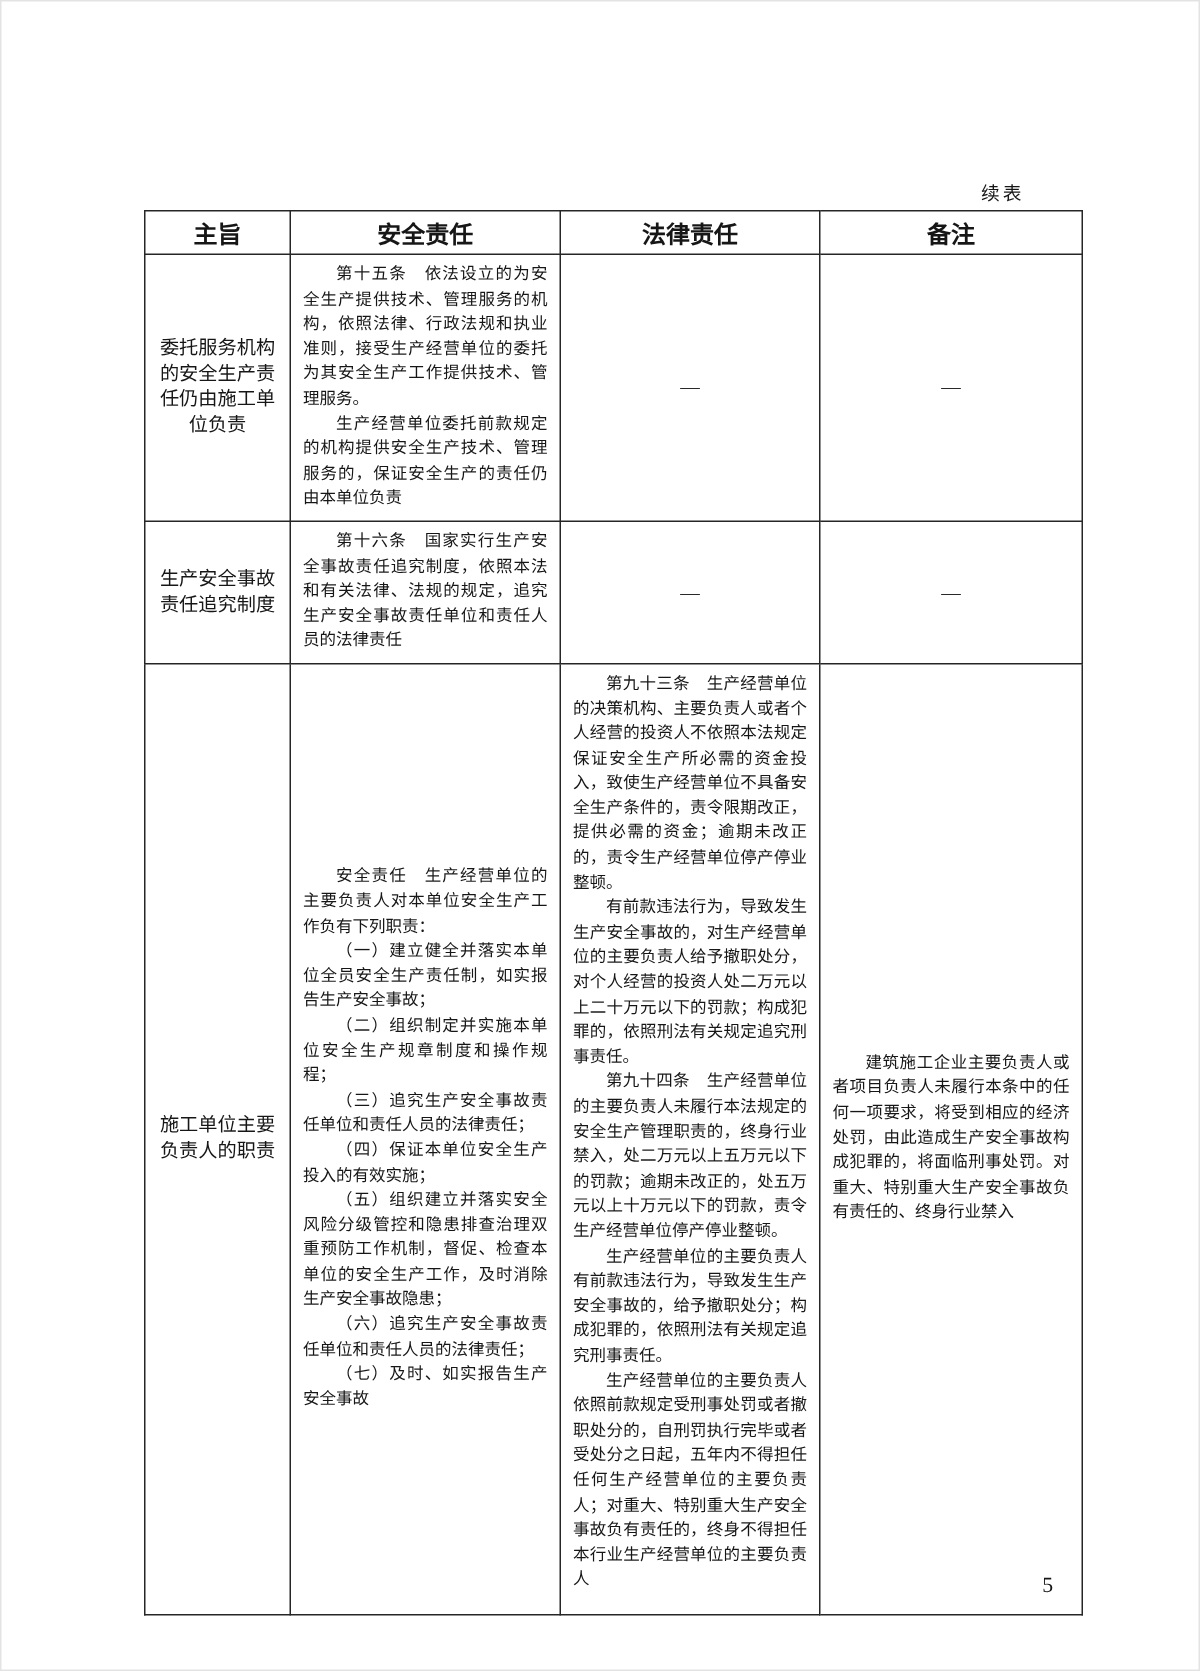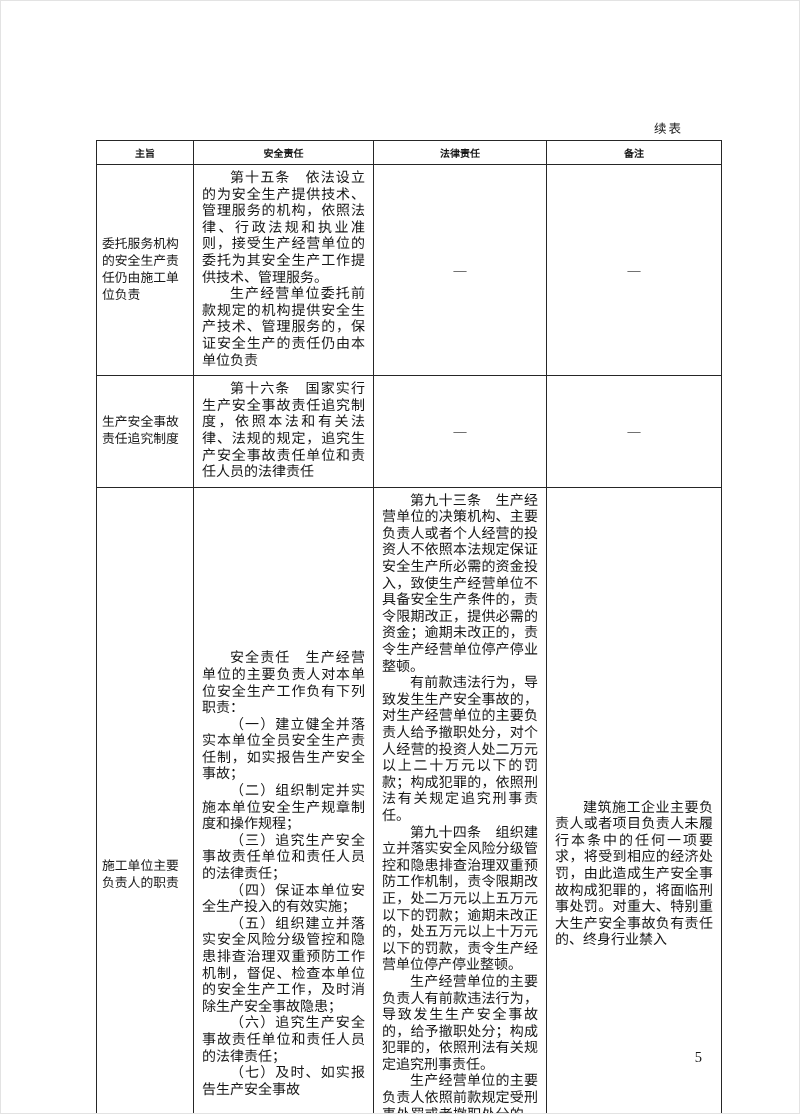--- a/index.html
+++ b/index.html
@@ -29,34 +29,34 @@
     width: 625px;
     border-collapse: collapse;
     table-layout: fixed;
   }
   table.resp th, table.resp td {
     border: 1px solid #262626;
   }
   table.resp thead tr { border-top: 1.5px solid #1a1a1a; }
   th.hdr {
     height: 24px;
-    font-size: 10px;
+    font-size: 16px;
     font-weight: 700;
     text-align: center;
     padding: 2px;
   }
   td.subject {
     font-size: 12.8px;
-    text-align: left;
+    text-align: center;
     vertical-align: middle;
     padding: 4px 5px;
     line-height: 17px;
   }
   td.body {
-    font-size: 14px;
+    font-size: 11px;
     line-height: 16.6px;
     text-align: justify;
     padding: 5px 8px 6px 8px;
     vertical-align: top;
   }
   td.vmid { vertical-align: middle; }
   td.body p { margin: 0; text-indent: 2em; }
   td.dash {
     text-align: center;
     vertical-align: middle;
@@ -122,21 +122,21 @@
           <p>（二）组织制定并实施本单位安全生产规章制度和操作规程；</p>
           <p>（三）追究生产安全事故责任单位和责任人员的法律责任；</p>
           <p>（四）保证本单位安全生产投入的有效实施；</p>
           <p>（五）组织建立并落实安全风险分级管控和隐患排查治理双重预防工作机制，督促、检查本单位的安全生产工作，及时消除生产安全事故隐患；</p>
           <p>（六）追究生产安全事故责任单位和责任人员的法律责任；</p>
           <p>（七）及时、如实报告生产安全事故</p>
         </td>
         <td class="body">
           <p>第九十三条　生产经营单位的决策机构、主要负责人或者个人经营的投资人不依照本法规定保证安全生产所必需的资金投入，致使生产经营单位不具备安全生产条件的，责令限期改正，提供必需的资金；逾期未改正的，责令生产经营单位停产停业整顿。</p>
           <p>有前款违法行为，导致发生生产安全事故的，对生产经营单位的主要负责人给予撤职处分，对个人经营的投资人处二万元以上二十万元以下的罚款；构成犯罪的，依照刑法有关规定追究刑事责任。</p>
-          <p>第九十四条　组织建立并落实安全风险分级管控和隐患排查治理双重预防工作机制，责令限期改正，处二万元以上五万元以下的罚款；逾期未改正的，处五万元以上十万元以下的罚款，责令生产经营单位停产停业整顿。</p>
+          <p>第九十四条　生产经营单位的主要负责人未履行本法规定的安全生产管理职责的，终身行业禁入，处二万元以上五万元以下的罚款；逾期未改正的，处五万元以上十万元以下的罚款，责令生产经营单位停产停业整顿。</p>
           <p>生产经营单位的主要负责人有前款违法行为，导致发生生产安全事故的，给予撤职处分；构成犯罪的，依照刑法有关规定追究刑事责任。</p>
           <p>生产经营单位的主要负责人依照前款规定受刑事处罚或者撤职处分的，自刑罚执行完毕或者受处分之日起，五年内不得担任任何生产经营单位的主要负责人；对重大、特别重大生产安全事故负有责任的，终身不得担任本行业生产经营单位的主要负责人</p>
         </td>
         <td class="body vmid">
           <p>建筑施工企业主要负责人或者项目负责人未履行本条中的任何一项要求，将受到相应的经济处罚，由此造成生产安全事故构成犯罪的，将面临刑事处罚。对重大、特别重大生产安全事故负有责任的、终身行业禁入</p>
         </td>
       </tr>
 
     </tbody>
   </table>

